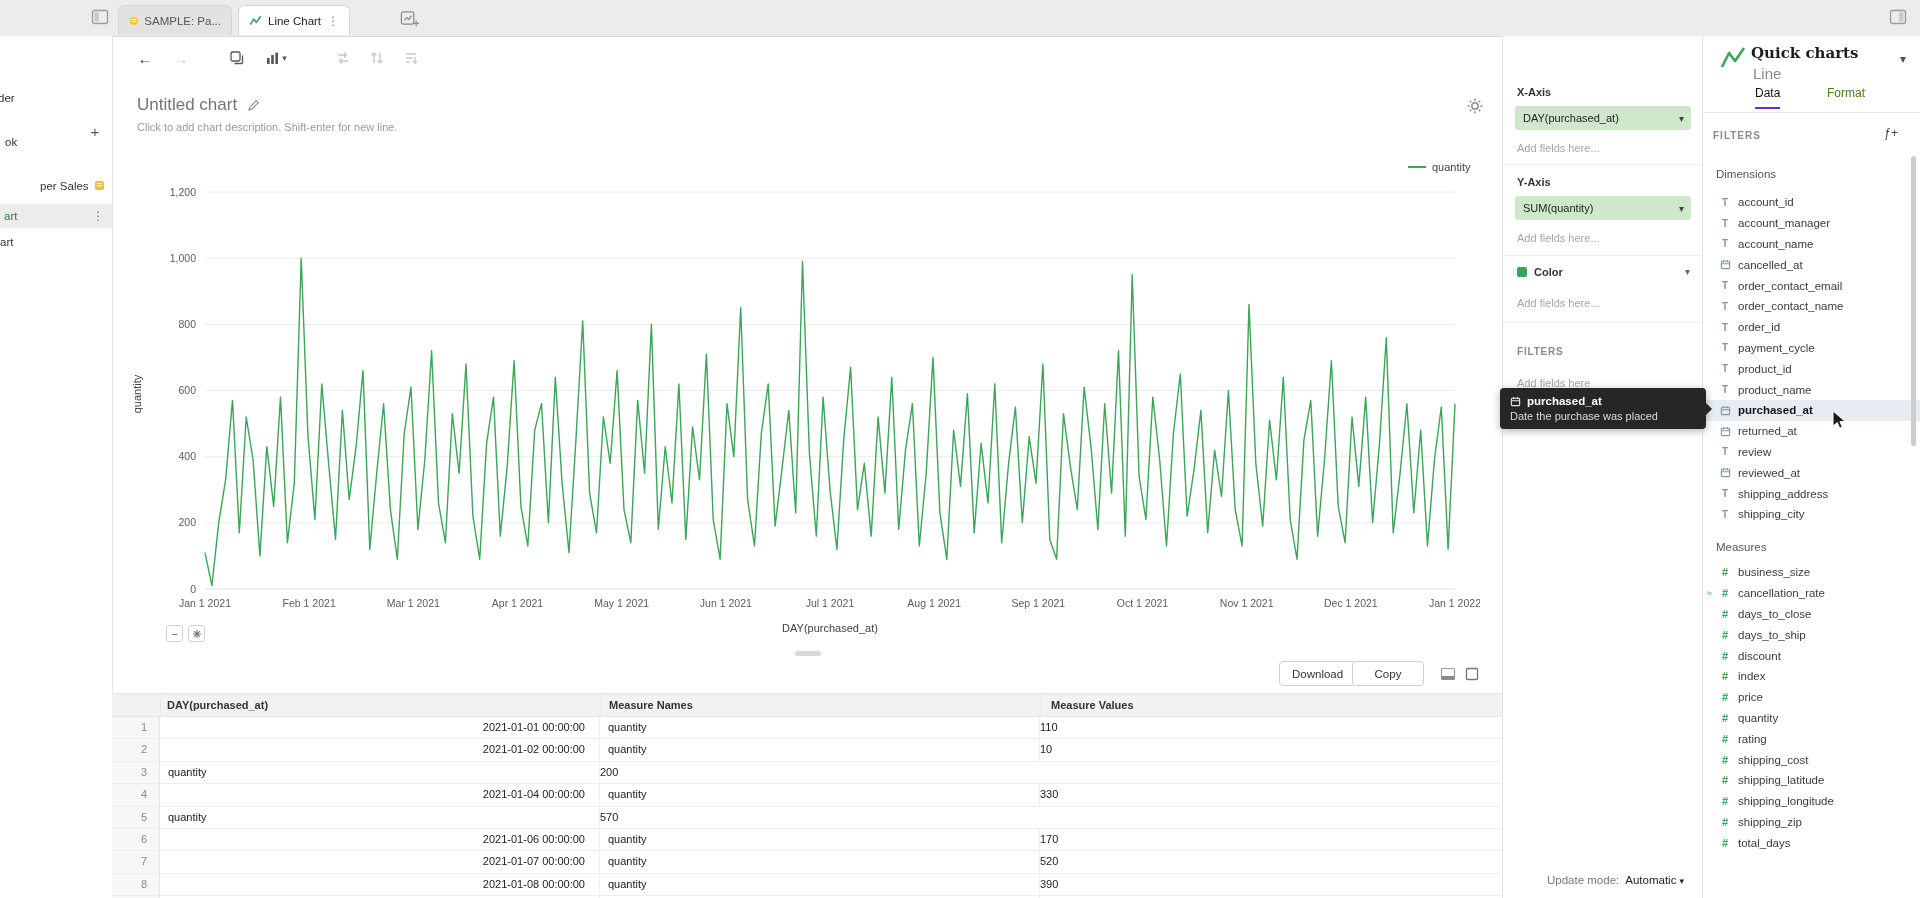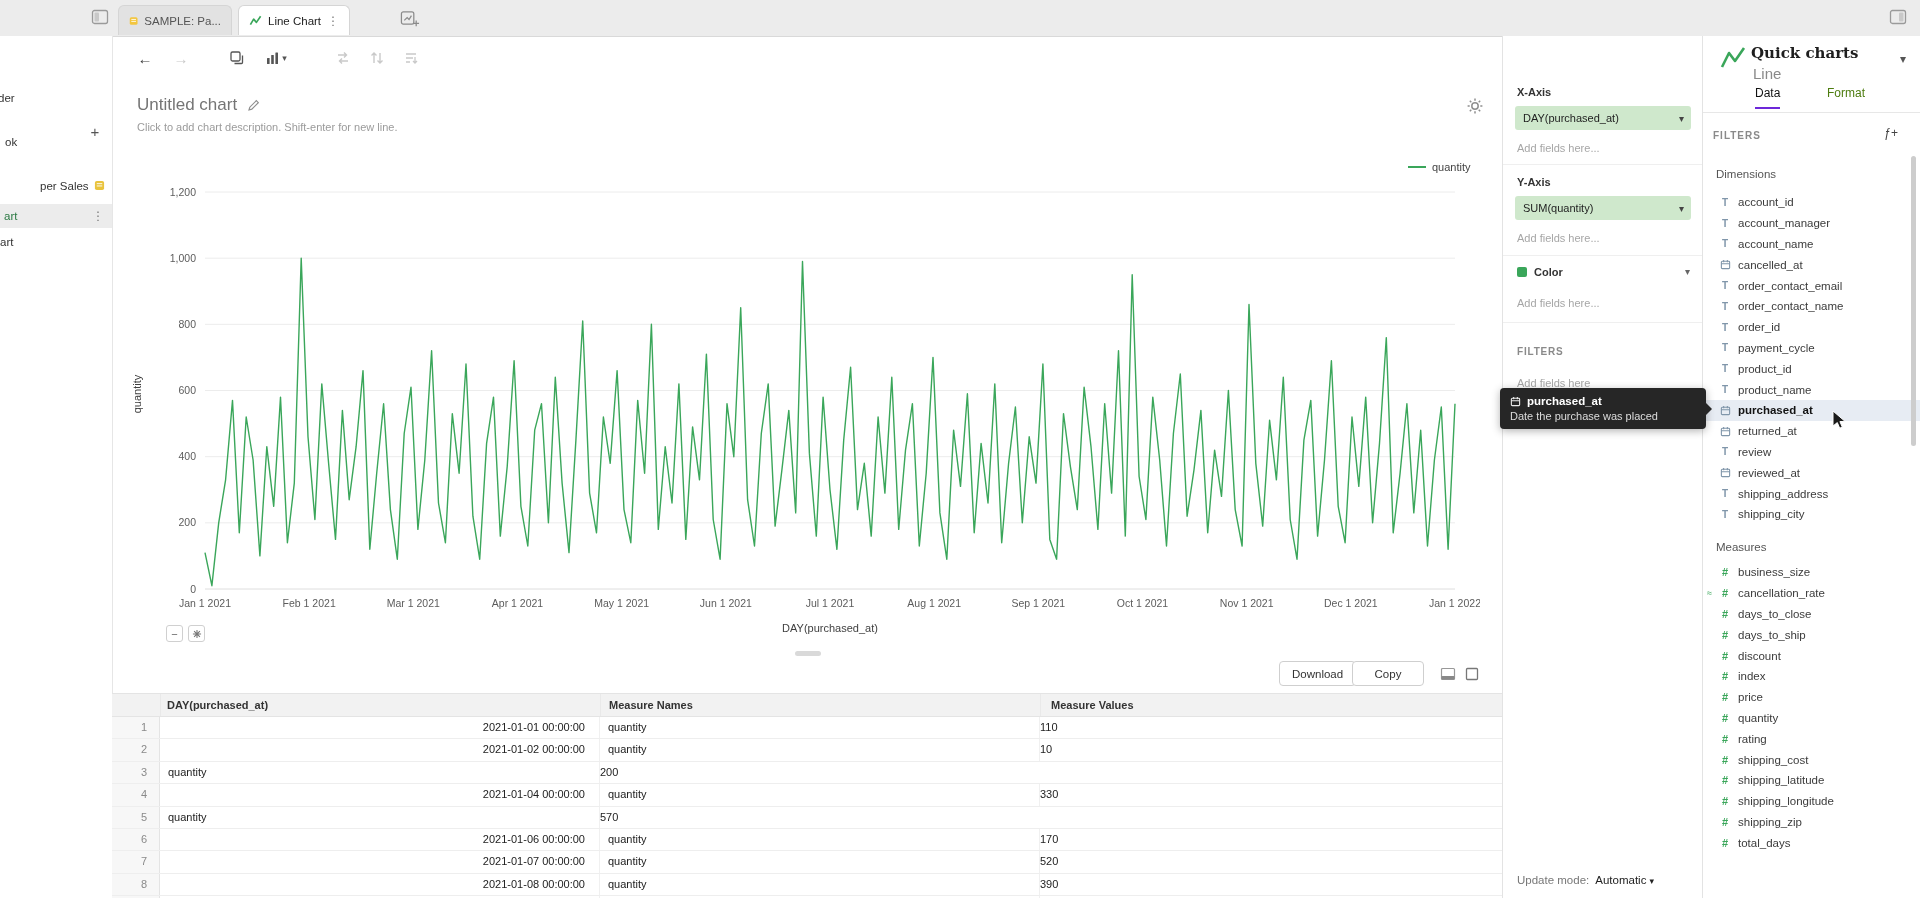--- a/index.html
+++ b/index.html
@@ -60,21 +60,21 @@
   .config{position:absolute;left:1502px;top:36px;width:201px;height:862px;background:#fff;border-left:1px solid #e3e3e3;border-right:1px solid #e3e3e3;box-sizing:border-box;}
   .config .sec-title{position:absolute;left:14px;font-size:11px;font-weight:bold;color:#333;}
   .config .caps{font-size:10px;color:#8a8a8a;letter-spacing:0.8px;}
   .pill{position:absolute;left:12px;width:176px;height:24px;background:#cfe8cc;border-radius:3px;display:flex;align-items:center;font-size:11px;color:#1e1e1e;cursor:pointer;box-sizing:border-box;padding:0 8px;}
   .pill .chev{position:absolute;right:7px;color:#444;font-size:10px;}
   .ph{position:absolute;left:14px;font-size:11px;color:#a6a6a6;}
   .cdivider{position:absolute;left:0;right:0;height:1px;background:#efefef;}
   .color-row{position:absolute;left:14px;display:flex;align-items:center;gap:7px;font-size:11px;font-weight:bold;color:#333;cursor:pointer;}
   .color-sq{width:10px;height:10px;border-radius:2px;background:#3aa65a;}
   .update-mode{position:absolute;left:14px;top:838px;display:flex;align-items:center;gap:6px;font-size:11.5px;}
-  .update-mode .um-label{color:#777;}
+  .update-mode .um-label{color:#777;margin-left:30px;}
   .update-mode .um-value{color:#222;cursor:pointer;}
 
   
   .tooltip{position:absolute;left:1500px;top:388px;width:206px;background:#262626;border-radius:4px;color:#fff;padding:7px 10px;box-sizing:border-box;z-index:50;box-shadow:0 2px 8px rgba(0,0,0,.3);}
   .tooltip:after{content:"";position:absolute;right:-6px;top:15px;border-top:6px solid transparent;border-bottom:6px solid transparent;border-left:6px solid #262626;}
   .tt-row1{display:flex;align-items:center;gap:6px;font-size:11.5px;font-weight:bold;}
   .tt-row2{margin-top:3px;font-size:11px;color:#dcdcdc;font-weight:normal;}
 
   
   .fields{position:absolute;left:1703px;top:36px;width:217px;height:862px;background:#fff;box-sizing:border-box;}

